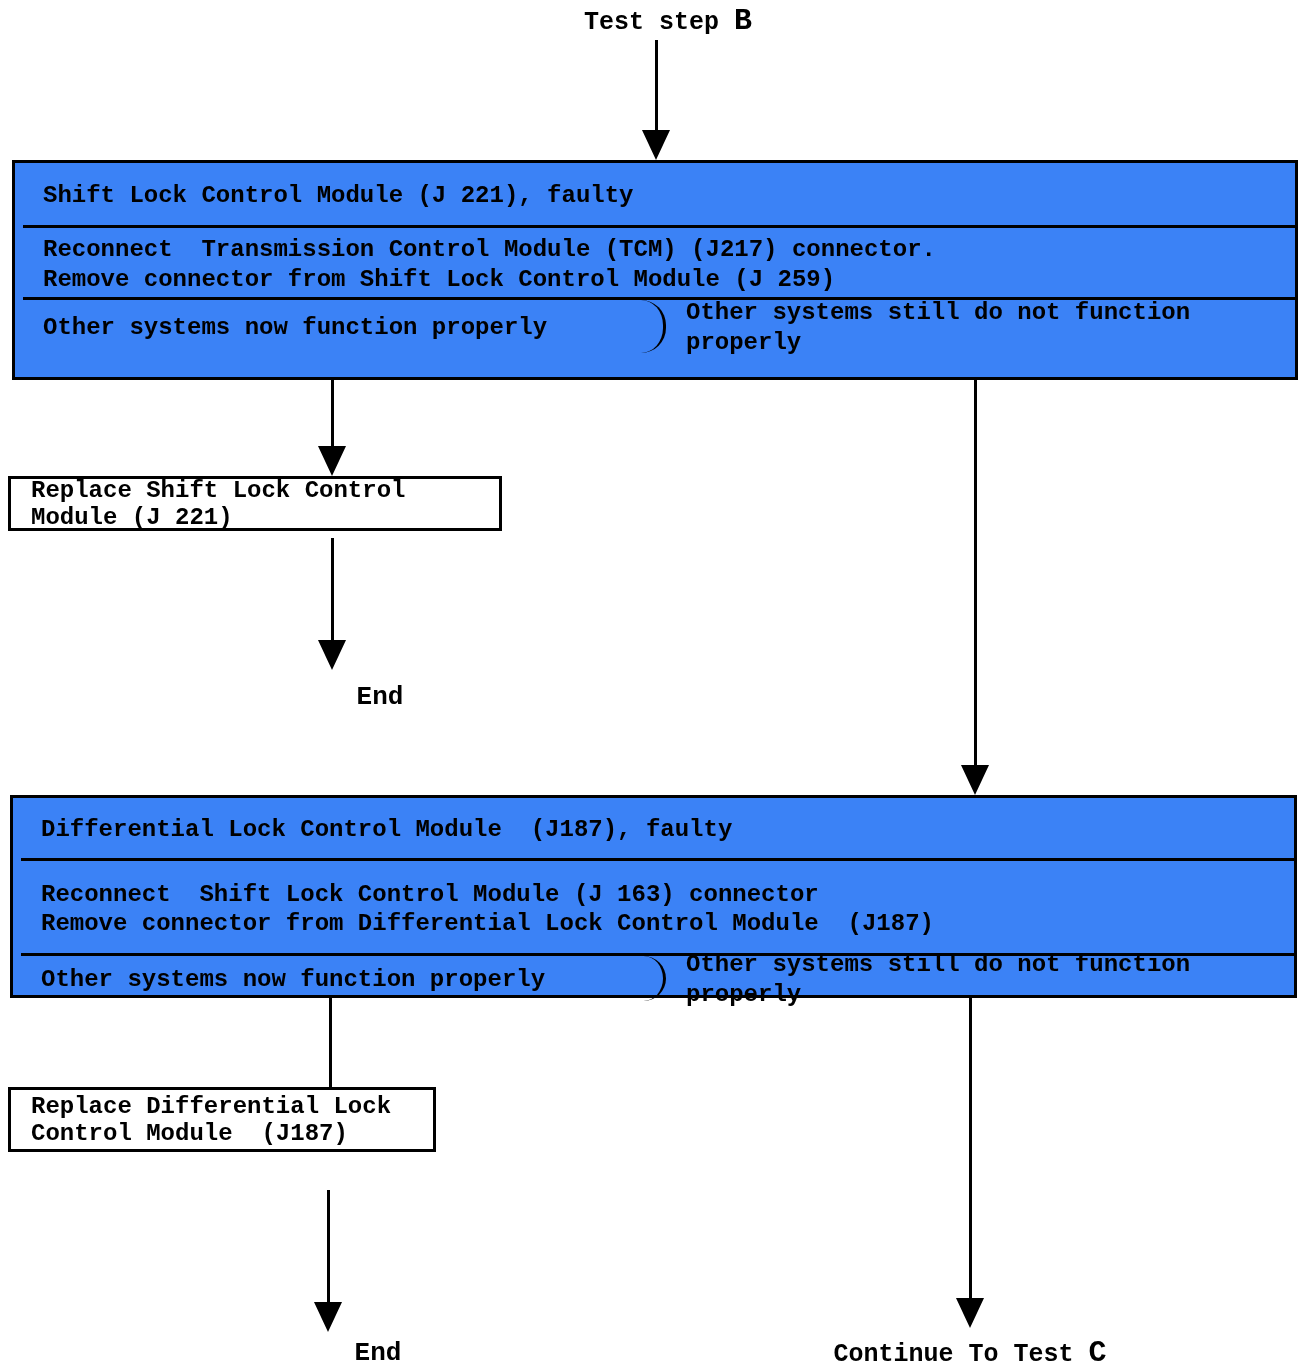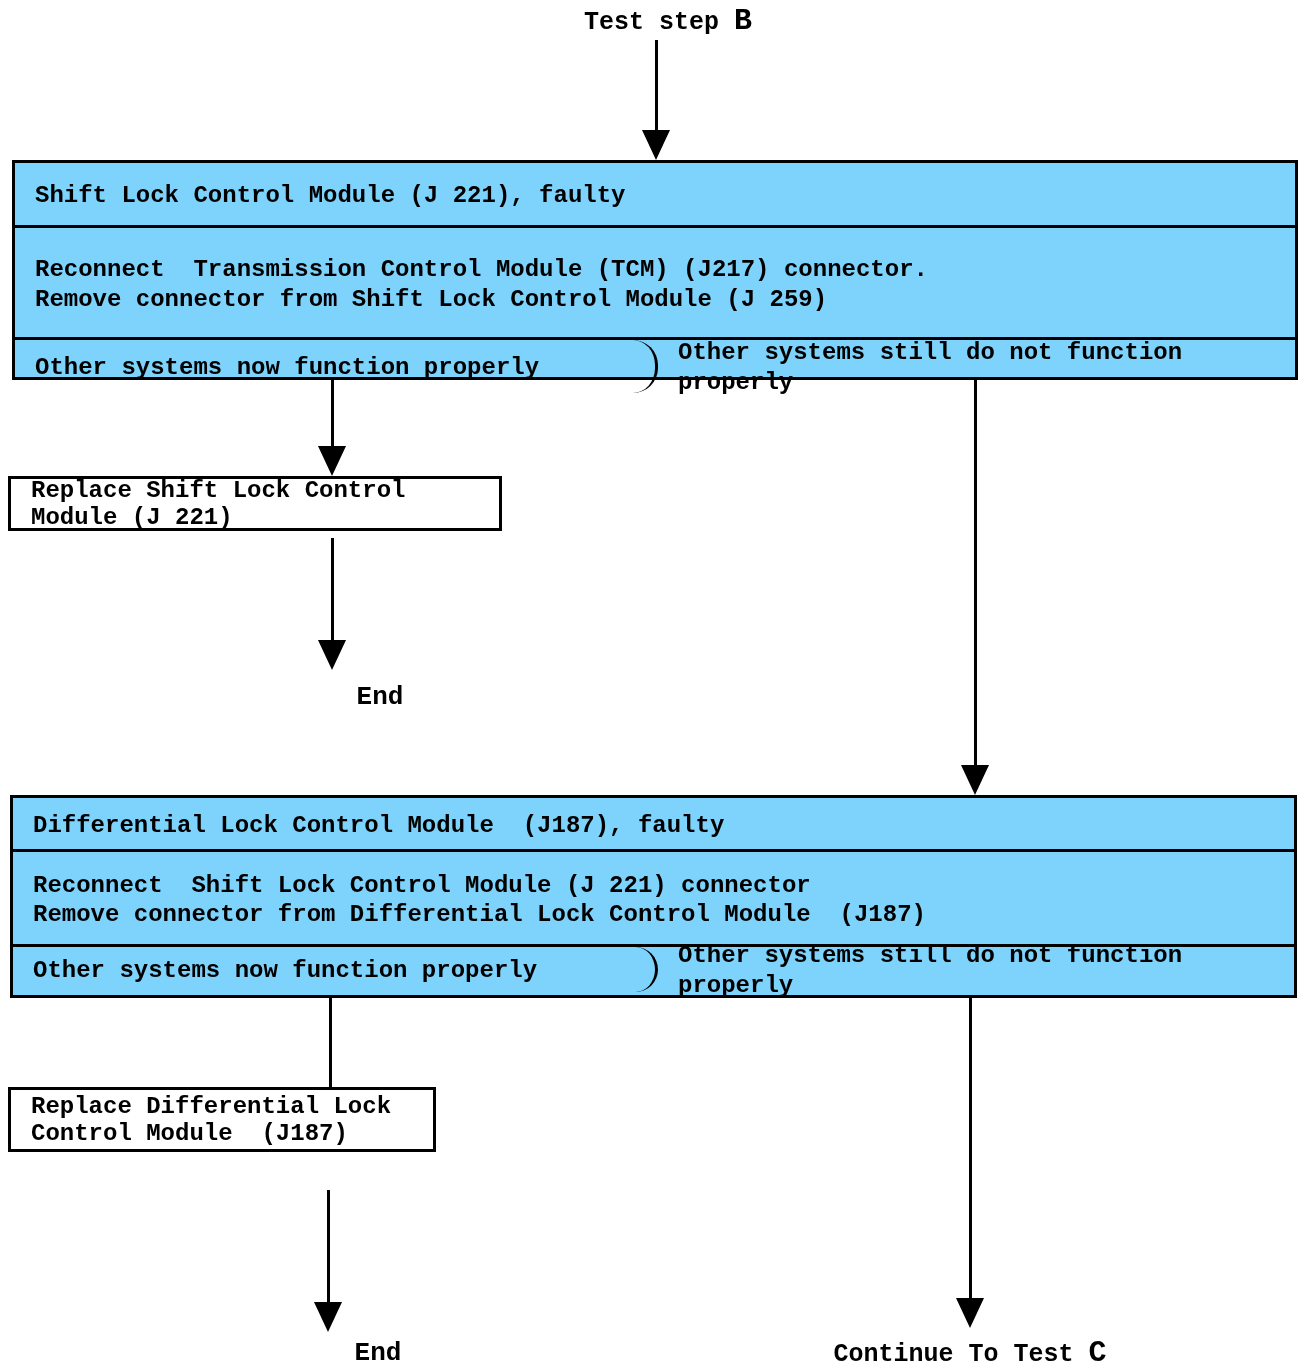--- a/index.html
+++ b/index.html
@@ -10,22 +10,23 @@
     background: #ffffff;
     font-family: Liberation Mono, monospace;
     color: #000;
   }
   .t { white-space: pre-wrap; }
 
   
   .fc-table {
     position: absolute;
     border: 3px solid #000;
-    background: #7dd3fc;
-    box-sizing: border-box;
+    background: #3b82f6;
+    box-sizing: border-box;
+    padding-left: 8px;
   }
   .fc-row {
     box-sizing: border-box;
     border-bottom: 3px solid #000;
     font-size: 24px;
     font-weight: 600;
     line-height: 1.22;
     padding: 12px 10px 8px 20px;
     display: flex;
     flex-direction: column;
@@ -110,21 +111,21 @@
 
   <div class="arrow" style="left:642px; top:40px; height:120px;">
     <div class="shaft"></div>
     <div class="head"></div>
   </div>
 
   <div class="fc-table" style="left:12px; top:160px; width:1286px; height:220px;">
     <div class="fc-row" style="height:65px;">
       <div class="t">Shift Lock Control Module (J 221), faulty</div>
     </div>
-    <div class="fc-row" style="height:112px;">
+    <div class="fc-row" style="height:72px;">
       <div class="t">Reconnect  Transmission Control Module (TCM) (J217) connector.</div>
       <div class="t">Remove connector from Shift Lock Control Module (J 259)</div>
     </div>
     <div class="fc-row fc-split" style="height:53px;">
       <div class="fc-cell left" style="width:643px;">
         <span class="t">Other systems now function properly</span>
       </div>
       <div class="fc-cell" style="flex:1;">
         <span class="t">Other systems still do not function properly</span>
       </div>
@@ -148,25 +149,25 @@
   <div class="terminal-label" style="left:332px; top:682px;">
     <span class="t">End</span>
   </div>
 
   <div class="arrow" style="left:961px; top:380px; height:415px;">
     <div class="shaft"></div>
     <div class="head"></div>
   </div>
 
   <div class="fc-table" style="left:10px; top:795px; width:1287px; height:203px;">
-    <div class="fc-row" style="height:54px;">
+    <div class="fc-row" style="height:63px;">
       <div class="t">Differential Lock Control Module  (J187), faulty</div>
     </div>
     <div class="fc-row" style="height:95px;">
-      <div class="t">Reconnect  Shift Lock Control Module (J 221) connector</div>
+      <div class="t">Reconnect  Shift Lock Control Module (J 163) connector</div>
       <div class="t">Remove connector from Differential Lock Control Module  (J187)</div>
     </div>
     <div class="fc-row fc-split" style="height:45px;">
       <div class="fc-cell left" style="width:645px;">
         <span class="t">Other systems now function properly</span>
       </div>
       <div class="fc-cell" style="flex:1;">
         <span class="t">Other systems still do not function properly</span>
       </div>
     </div>

